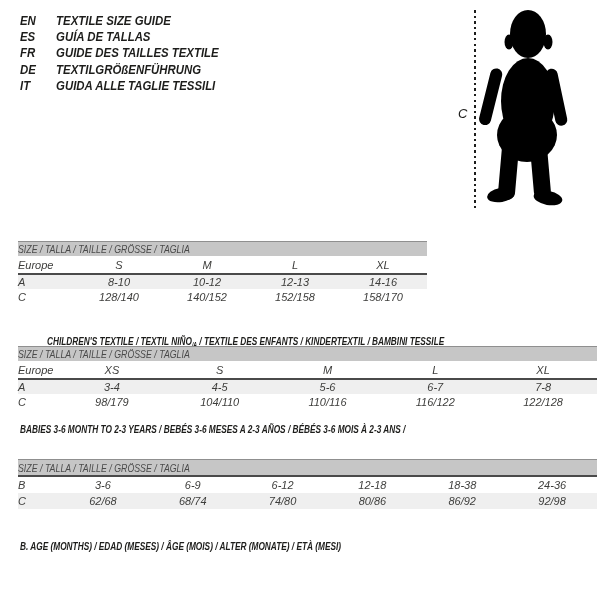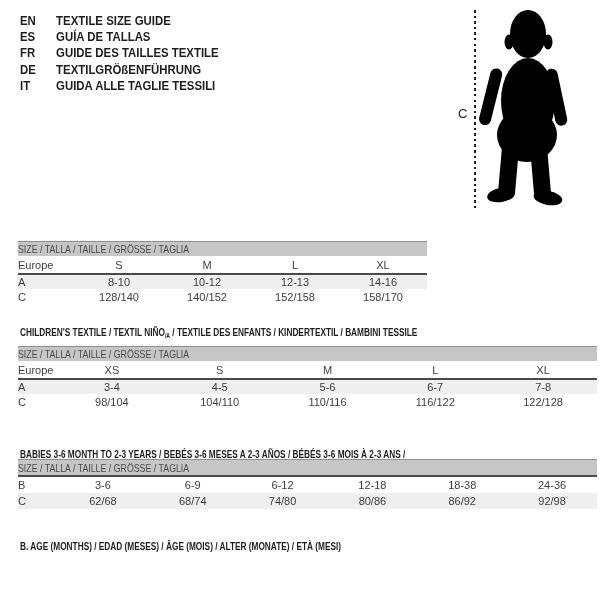--- a/index.html
+++ b/index.html
@@ -11,21 +11,21 @@
     --header-bar-text:#4a4a4a;
     --row-shade:#efefef;
     --rule-dark:#4a4a4a;
     --silhouette:#000000;
   }
   html,body{margin:0;padding:0;}
   body{
     width:600px;height:600px;background:var(--page-bg);
     font-family:"Liberation Sans", sans-serif;color:var(--title-text);
   }
-  .stage{position:relative;width:600px;height:600px;overflow:hidden;background:var(--page-bg);}
+  .stage{position:relative;width:600px;height:600px;overflow:hidden;background:var(--page-bg);font-style:italic;}
 
   
   .lang-list{position:absolute;top:13px;left:20px;transform:scaleX(.95);transform-origin:0 0;}
   .lang-row{display:flex;font-weight:bold;font-size:12px;line-height:16.2px;}
   .lang-code{width:38px;flex:0 0 38px;}
   .lang-text{white-space:nowrap;}
 
   
   .measure-line{
     position:absolute;left:474px;top:10px;width:2px;height:198px;
@@ -135,21 +135,21 @@
     <tr class="tall">
       <td class="lbl">C</td>
       <td class="val">128/140</td>
       <td class="val">140/152</td>
       <td class="val">152/158</td>
       <td class="val">158/170</td>
     </tr>
   </tbody>
     </table>
 
-  <div class="tbl-title" style="top:325px;">
+  <div class="tbl-title" style="top:334px;margin-left:27px;">
     <span class="cond"><span>CHILDREN'S TEXTILE / TEXTIL NIÑO</span><sub>/A</sub><span> / TEXTILE DES ENFANTS / KINDERTEXTIL / BAMBINI TESSILE</span></span>
   </div>
   <table class="size-table" style="top:346px;width:579px;">
     <colgroup>
         <col style="width:40px">
         <col>
         <col>
         <col>
         <col>
         <col>
@@ -169,30 +169,30 @@
     <tr class="shade">
       <td class="lbl">A</td>
       <td class="val">3-4</td>
       <td class="val">4-5</td>
       <td class="val">5-6</td>
       <td class="val">6-7</td>
       <td class="val">7-8</td>
     </tr>
     <tr class="tall">
       <td class="lbl">C</td>
-      <td class="val">98/104</td>
+      <td class="val">98/179</td>
       <td class="val">104/110</td>
       <td class="val">110/116</td>
       <td class="val">116/122</td>
       <td class="val">122/128</td>
     </tr>
   </tbody>
     </table>
 
-  <div class="tbl-title" style="top:447px;">
+  <div class="tbl-title" style="top:422px;">
     <div><span class="cond">BABIES 3-6 MONTH TO 2-3 YEARS / BEBÉS 3-6 MESES A 2-3 AÑOS / BÉBÉS 3-6 MOIS À 2-3 ANS /</span></div>
   </div>
   <table class="size-table" style="top:459px;width:579px;">
     <colgroup>
         <col style="width:40px">
         <col>
         <col>
         <col>
         <col>
         <col>

